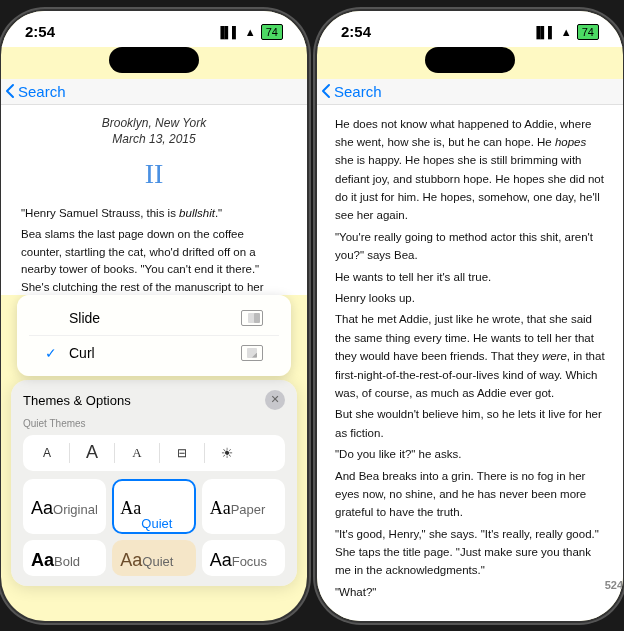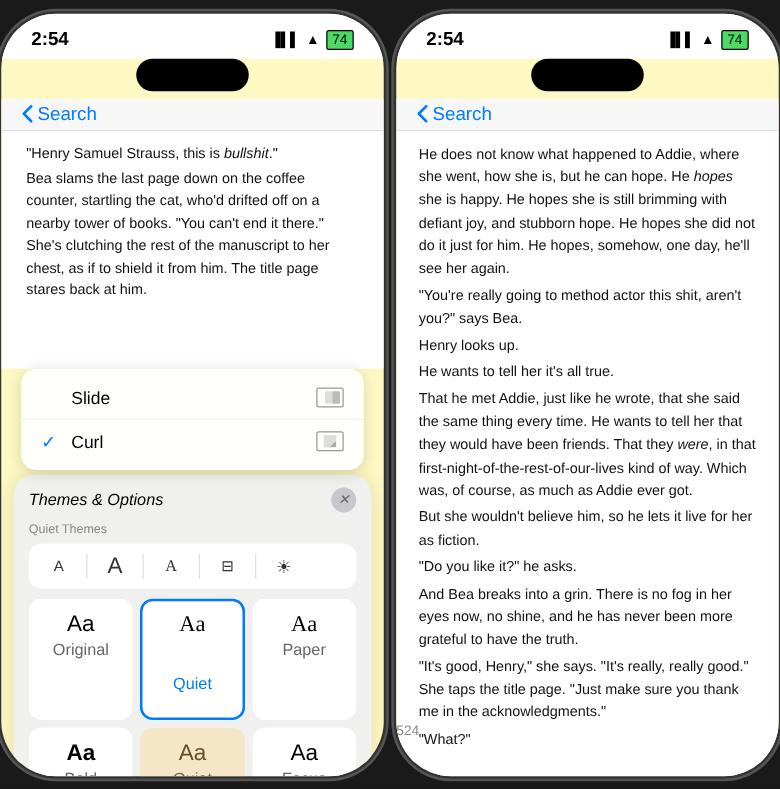--- a/index.html
+++ b/index.html
@@ -57,21 +57,21 @@
       background: #000;
       border-radius: 20px;
       margin: 0 auto 6px;
       position: relative;
       z-index: 10;
     }
     
     .nav-bar {
       display: flex;
       align-items: center;
-      padding: 4px 16px 4px;
+      padding: 4px 4px 4px;
       background: #f7f7f7;
       border-bottom: 1px solid #e0e0e0;
     }
     .nav-back {
       color: #007aff;
       font-size: 15px;
       display: flex;
       align-items: center;
       gap: 3px;
     }
@@ -108,21 +108,21 @@
       font-size: 11.5px;
       line-height: 1.55;
       color: #111;
     }
     .book-text p { margin-bottom: 3px; }
     
     .page-turn-menu {
       background: rgba(255,255,255,0.95);
       border-radius: 12px;
       margin: 0 16px;
-      padding: 6px 0;
+      padding: 6px 12px;
       box-shadow: 0 2px 12px rgba(0,0,0,0.15);
       position: relative;
     }
     .menu-item {
       display: flex;
       align-items: center;
       padding: 9px 16px;
       font-size: 14px;
       color: #000;
       border-bottom: 1px solid #f0f0f0;
@@ -147,21 +147,20 @@
       border-radius: 16px;
       margin: 4px 10px;
       padding: 10px 12px;
       box-shadow: 0 2px 16px rgba(0,0,0,0.12);
     }
     .themes-header {
       display: flex;
       align-items: center;
       justify-content: space-between;
       margin-bottom: 8px;
-      font-style: italic;
     }
     .themes-title {
       font-size: 13px;
       font-weight: 500;
       color: #000;
     }
     .close-btn {
       width: 20px;
       height: 20px;
       background: #c7c7cc;
@@ -203,23 +202,23 @@
     }
     
     .themes-grid {
       display: grid;
       grid-template-columns: repeat(3, 1fr);
       gap: 6px;
     }
     .theme-card {
       background: #fff;
       border-radius: 10px;
-      padding: 8px 6px 20px;
-      display: flex;
-      flex-direction: column;
+      padding: 8px 6px 1px;
+      display: flex;
+      flex-direction: row;
       align-items: center;
       border: 2px solid transparent;
       position: relative;
     }
     .theme-card.active {
       border-color: #007aff;
     }
     .theme-card.calm-card {
       background: #f5e6c8;
     }
@@ -252,26 +251,26 @@
       height: 540px;
       overflow: hidden;
     }
     .book-text-right {
       font-size: 11.5px;
       line-height: 1.6;
       color: #111;
     }
     .book-text-right p { margin-bottom: 3px; }
     .page-num {
-      text-align: left;
+      text-align: right;
       color: #888;
       font-size: 11px;
       position: absolute;
       bottom: 30px;
-      left: 0; right: 0;
+      left: 0; right: 0; font-weight: bold;
     }
     .phone-content {
       height: calc(100% - 36px - 26px - 6px);
       overflow: hidden;
       position: relative;
     }
   </style>
 </head>
 <body>
 
@@ -294,20 +293,24 @@
       <div class="nav-bar">
         <div class="nav-back">
           <svg viewBox="0 0 10 16" fill="none" xmlns="http://www.w3.org/2000/svg">
             <path d="M8 2L2 8L8 14" stroke="#007aff" stroke-width="2" stroke-linecap="round" stroke-linejoin="round"></path>
           </svg>
           <span>Search</span>
         </div>
       </div>
 
       <div class="content-area">
+        <div class="book-header">
+          <div class="book-location">Brooklyn, New York<br>March 13, 2015</div>
+          <div class="chapter-num">II</div>
+        </div>
         <div class="book-text">
           <p>"Henry Samuel Strauss, this is <em>bullshit</em>."</p>
           <p>Bea slams the last page down on the coffee counter, startling the cat, who'd drifted off on a nearby tower of books. "You can't end it there." She's clutching the rest of the manuscript to her chest, as if to shield it from him. The title page stares back at him.</p>
 
         </div>
       </div>
 
       <div class="page-turn-menu">
         <div class="menu-item">
           <div class="menu-item-left">
@@ -404,22 +407,22 @@
             <path d="M8 2L2 8L8 14" stroke="#007aff" stroke-width="2" stroke-linecap="round" stroke-linejoin="round"></path>
           </svg>
           <span>Search</span>
         </div>
       </div>
 
       <div class="content-area">
         <div class="book-text-right">
           <p>He does not know what happened to Addie, where she went, how she is, but he can hope. He <em>hopes</em> she is happy. He hopes she is still brimming with defiant joy, and stubborn hope. He hopes she did not do it just for him. He hopes, somehow, one day, he'll see her again.</p>
           <p>"You're really going to method actor this shit, aren't you?" says Bea.</p>
+          <p>He wants to tell her it's all true.</p>
           <p>Henry looks up.</p>
-          <p>He wants to tell her it's all true.</p>
           <p>That he met Addie, just like he wrote, that she said the same thing every time. He wants to tell her that they would have been friends. That they <em>were</em>, in that first-night-of-the-rest-of-our-lives kind of way. Which was, of course, as much as Addie ever got.</p>
           <p>But she wouldn't believe him, so he lets it live for her as fiction.</p>
           <p>"Do you like it?" he asks.</p>
           <p>And Bea breaks into a grin. There is no fog in her eyes now, no shine, and he has never been more grateful to have the truth.</p>
           <p>"It's good, Henry," she says. "It's really, really good." She taps the title page. "Just make sure you thank me in the acknowledgments."</p>
           <p>"What?"</p>
 
         </div>
       </div>
       <div class="page-num">524</div>

